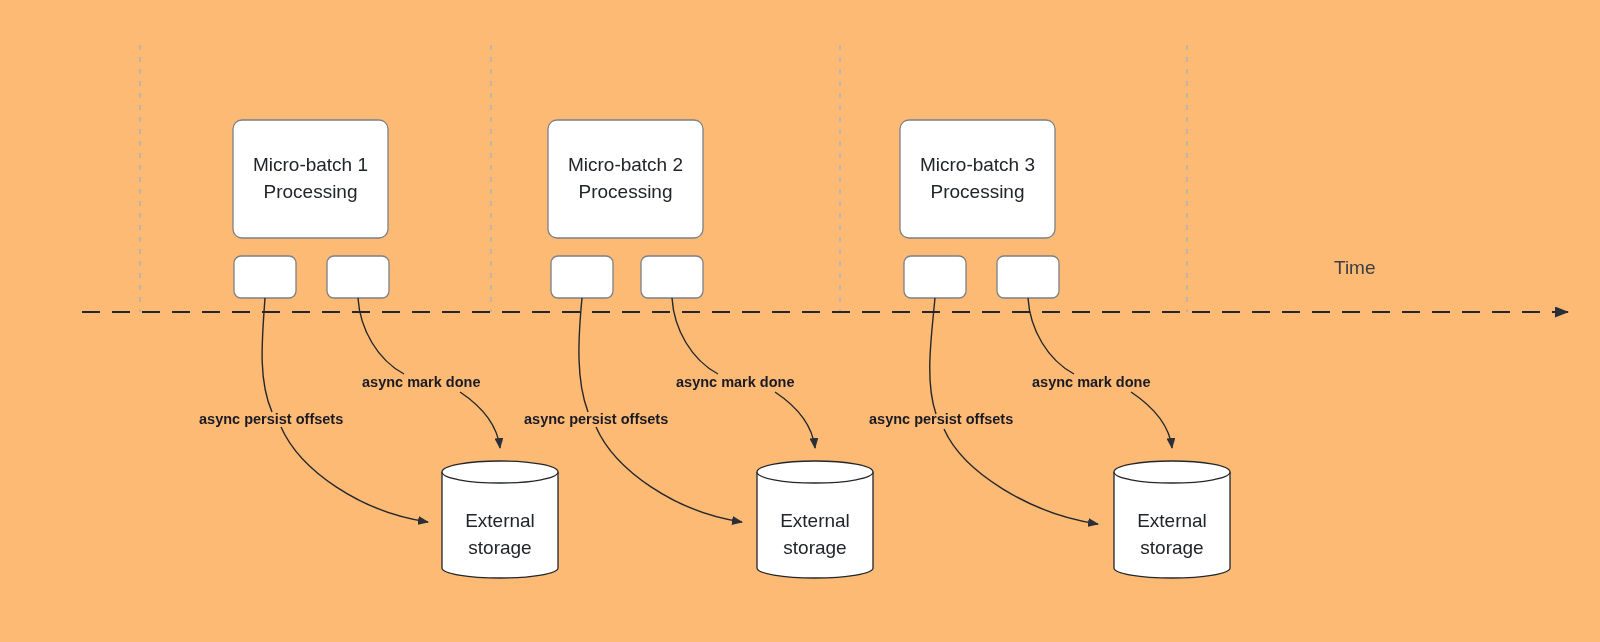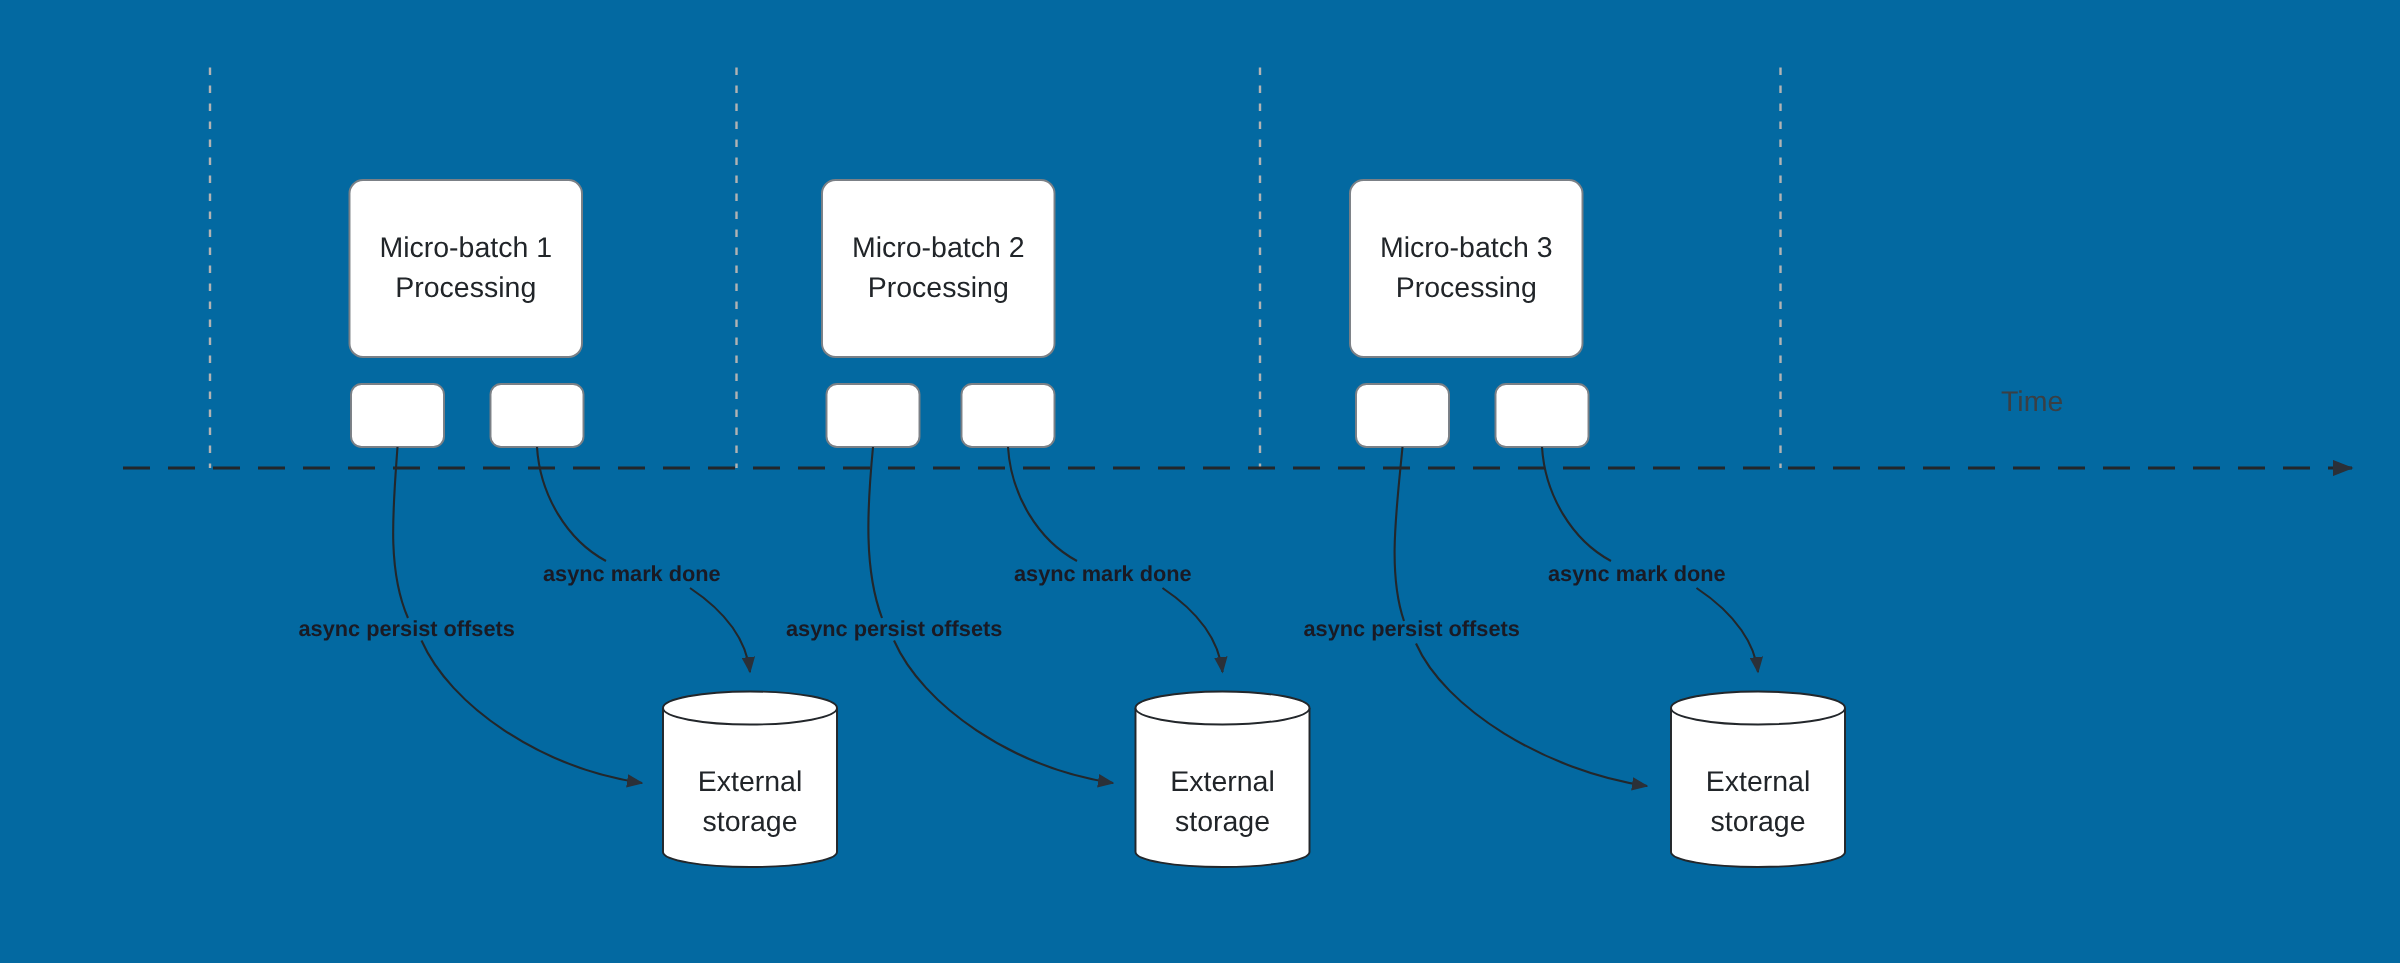--- a/index.html
+++ b/index.html
@@ -7,21 +7,21 @@
     padding: 0;
     background: #ffffff;
   }
   body {
     font-family: "Liberation Sans", sans-serif;
   }
   #stage {
     position: relative;
     width: 1600px;
     height: 642px;
-    background: #0369a1;
+    background: #fdba74;
     overflow: hidden;
   }
   #diagram {
     position: absolute;
     left: 0;
     top: 0;
     width: 1600px;
     height: 642px;
   }
   .box-label {

